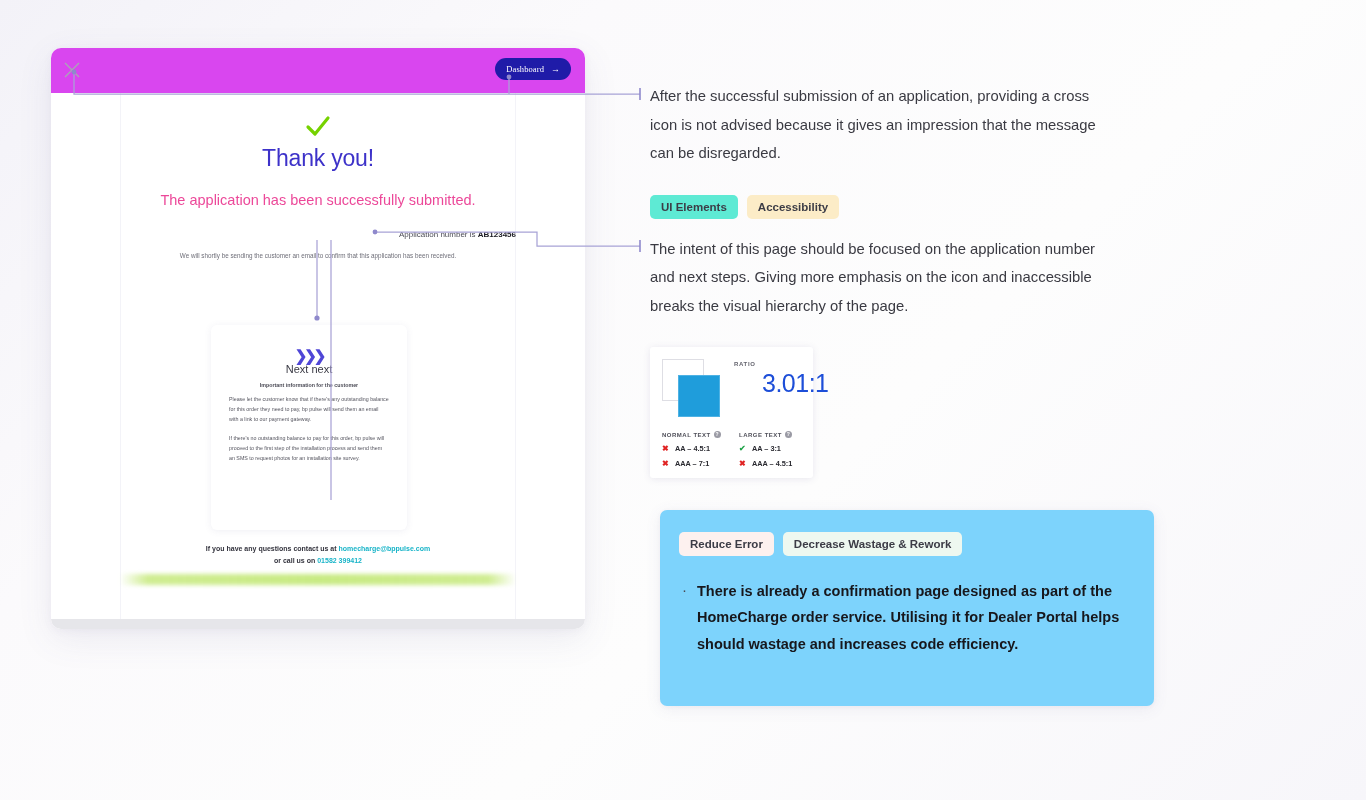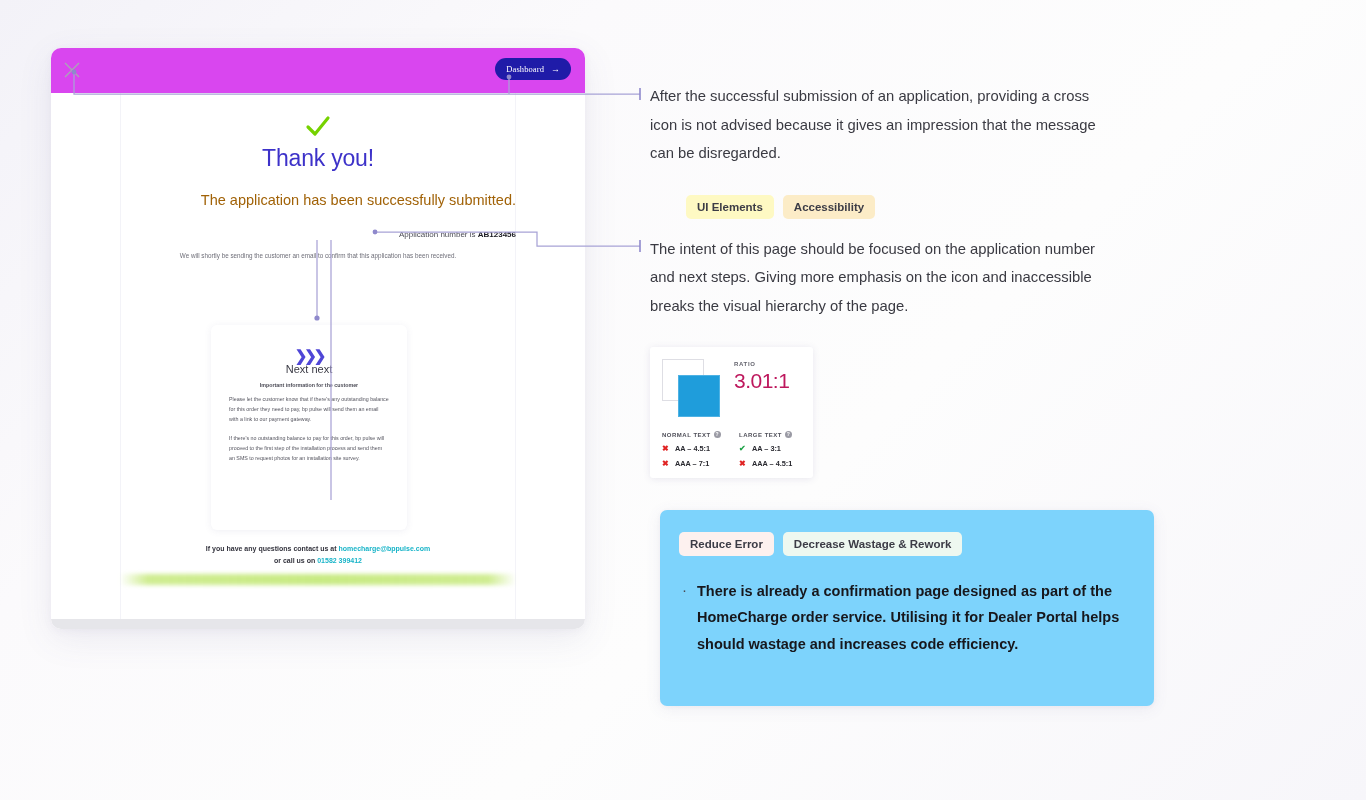--- a/index.html
+++ b/index.html
@@ -48,21 +48,21 @@
   .mk-inner {
     position: absolute; left: 69px; top: 22px; width: 396px;
   }
   #check-mark { text-align: center; height: 24px; }
   #check-mark svg { display: inline-block; }
   .mk-title {
     text-align: center; font-size: 23px; color: #3d32c9;
     margin-top: 6px; letter-spacing: -.2px;
   }
   .mk-sub {
-    text-align: right; font-size: 14.5px; color: #a16207;
+    text-align: center; font-size: 14.5px; color: #ec4899;
     margin-top: 20px;
   }
   .mk-appnum {
     text-align: right; font-size: 8px; color: #4b4b55;
     margin-top: 22px;
   }
   .mk-appnum b { color: #1b1b22; font-size: 8px; }
   .mk-email-line {
     text-align: center; font-size: 6.3px; color: #6e6e78;
     margin-top: 13px;
@@ -124,21 +124,21 @@
   
   #notes {
     position: absolute; left: 650px; top: 66px; width: 500px;
   }
   .tag-row { display: flex; gap: 9px; align-items: center; }
   .tag {
     font-size: 11.5px; font-weight: bold; color: #3c3c46;
     padding: 6px 11px; border-radius: 5px; white-space: nowrap;
   }
   .tag.userflow    { background: #f2f6e2; }
-  .tag.uielements  { background: #fef9c3; margin-left: 36px; }
+  .tag.uielements  { background: #5eead4; }
   .tag.access      { background: #fcecc7; }
 
   .note-para {
     font-size: 14.8px; color: #3a3a42; line-height: 1.93;
     margin-top: 16px; max-width: 460px;
   }
   .blk2 { margin-top: 27px; }
 
   
   #contrast-card {
@@ -155,21 +155,21 @@
   }
   #sw-front {
     position: absolute; left: 16px; top: 16px; width: 42px; height: 42px;
     background: #1f9ddb; border: 1px solid #4eb2e4;
   }
   .cc-ratio-lbl {
     font-size: 6px; font-weight: bold; color: #63636d;
     letter-spacing: .7px; margin-top: 2px;
   }
   .cc-ratio-val {
-    font-size: 21px; color: #be185d; letter-spacing: -.5px; margin-top: 2px;
+    font-size: 25px; color: #1d4ed8; letter-spacing: -.5px; margin-top: 2px; margin-left: 28px;
   }
   #cc-grid {
     display: flex; gap: 15px; margin-top: 14px;
   }
   .cc-col { width: 70px; }
   .cc-col-hd {
     font-size: 6px; font-weight: bold; color: #4f4f59;
     letter-spacing: .5px; display: flex; align-items: center; gap: 3px;
   }
   .q-mark {

